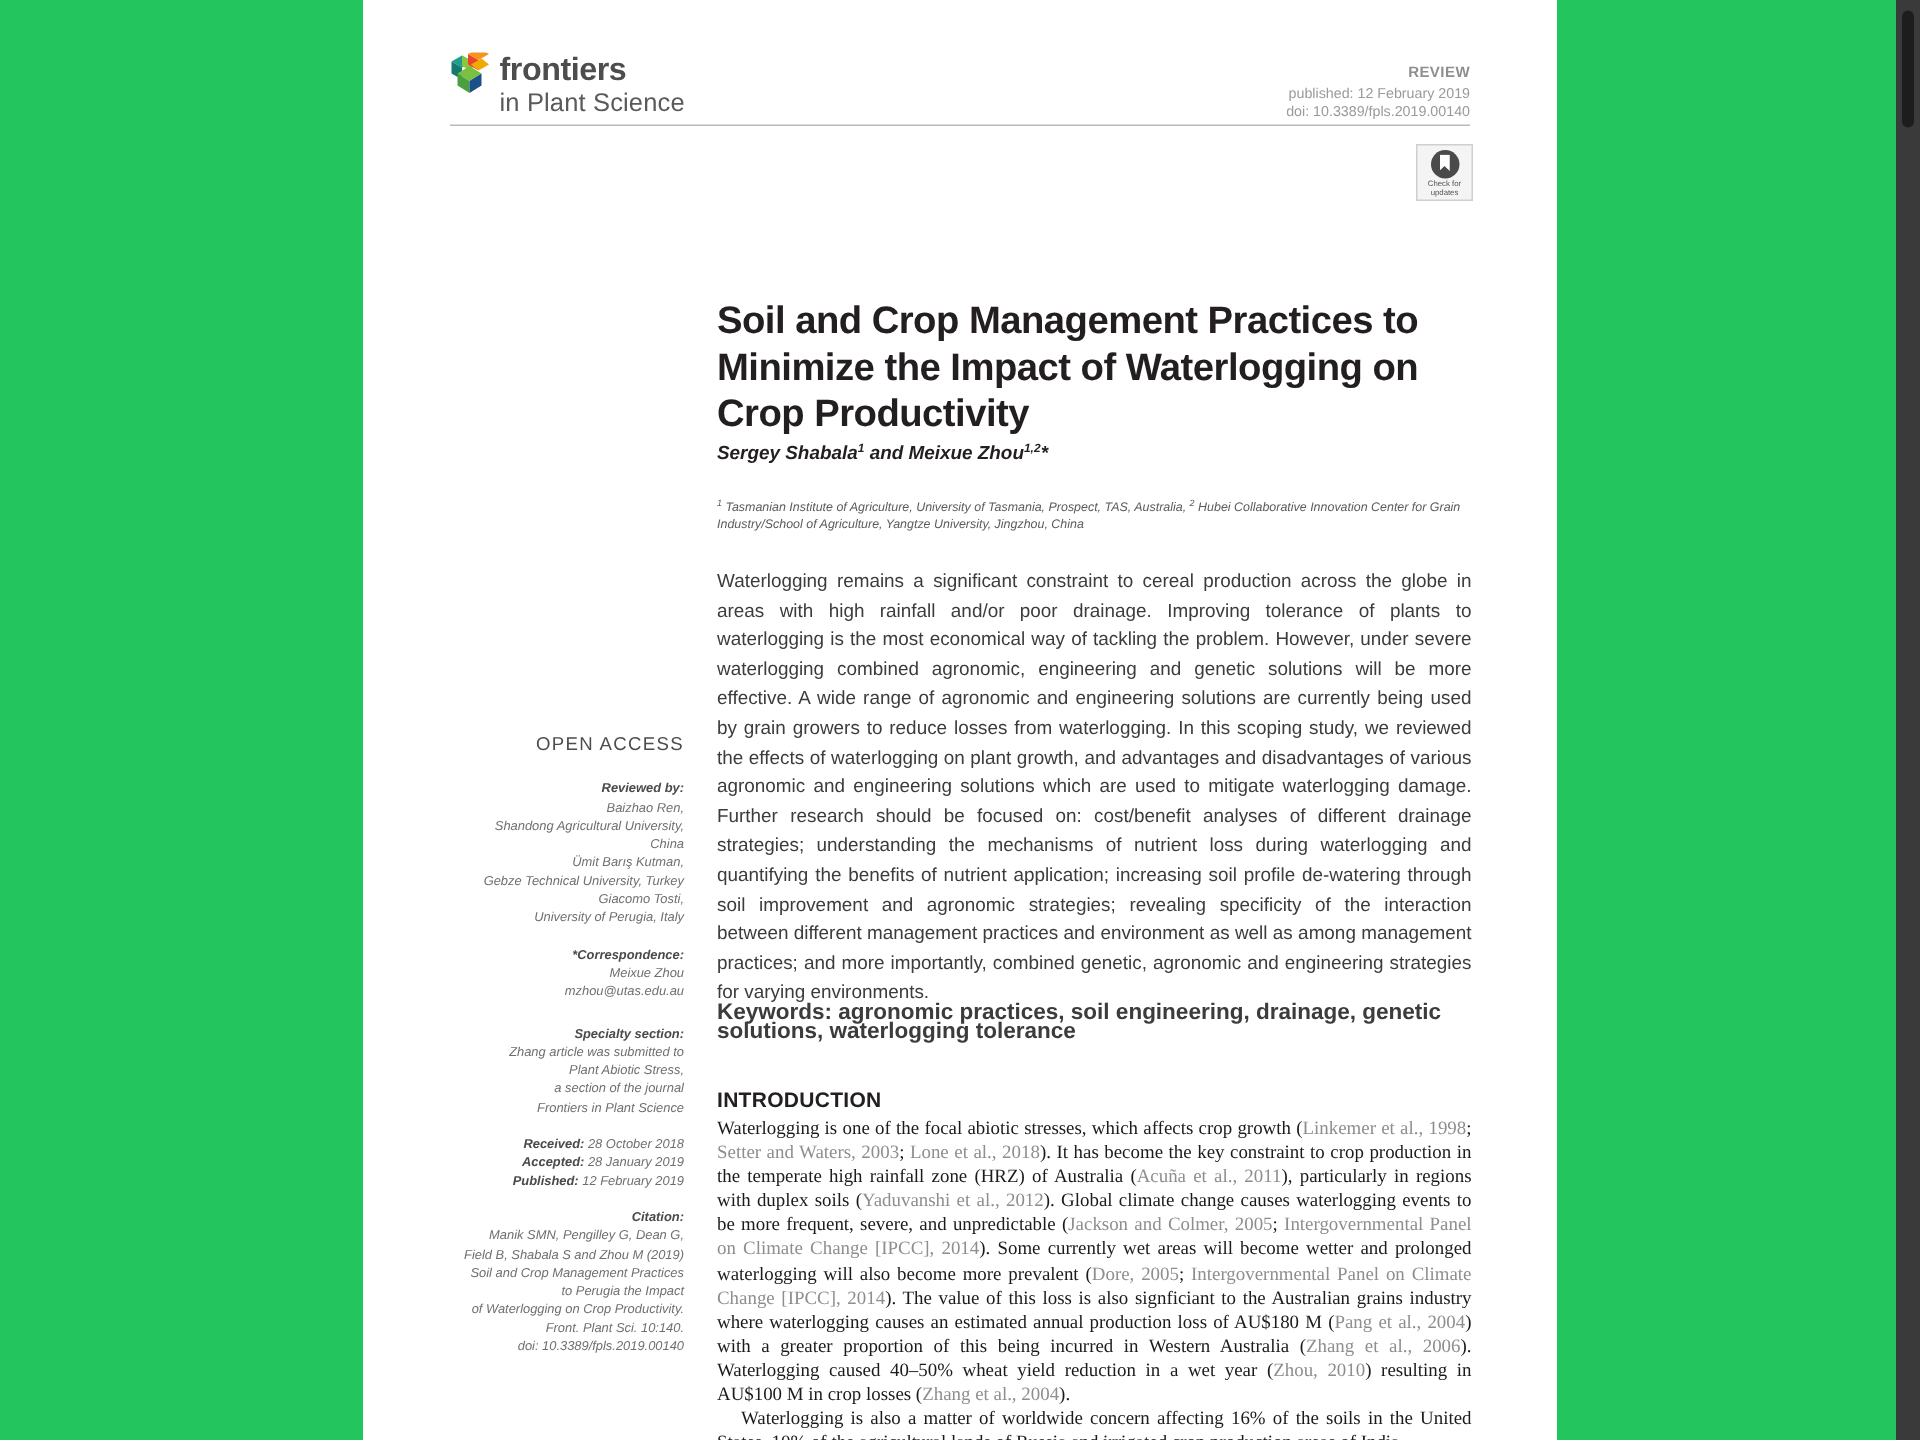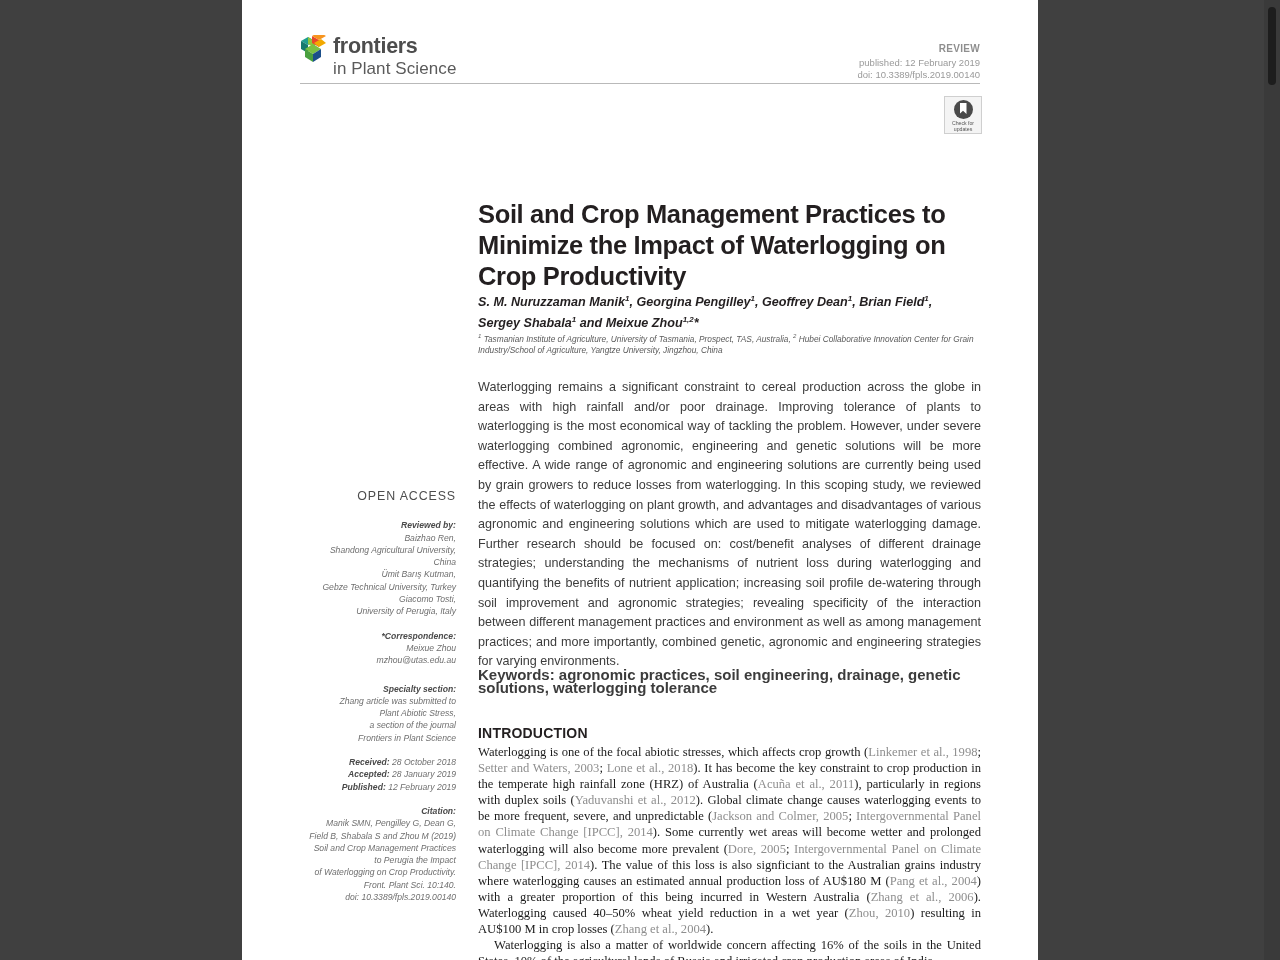--- a/index.html
+++ b/index.html
@@ -5,21 +5,21 @@
   html, body {
     margin: 0; padding: 0;
     width: 1280px; height: 960px;
     background: #2d2d2d;
     overflow: hidden;
     font-family: "Liberation Sans", sans-serif;
   }
   #viewer {
     position: relative;
     width: 1280px; height: 960px;
-    background: #404040;
+    background: #22c55e;
   }
   
   #page {
     position: absolute;
     left: 242px; top: 0;
     width: 796px; height: 960px;
     background: #ffffff;
     overflow: hidden;
   }
   
@@ -257,21 +257,20 @@
 
     <div class="check-badge">
       <div class="circ"></div>
       <span class="lbl">Check for</span>
       <span class="lbl">updates</span>
     </div>
 
     <h1 class="title">Soil and Crop Management Practices to Minimize the Impact of Waterlogging on Crop Productivity</h1>
 
     <div class="authors">
-      <div>S. M. Nuruzzaman Manik<sup>1</sup>, Georgina Pengilley<sup>1</sup>, Geoffrey Dean<sup>1</sup>, Brian Field<sup>1</sup>,</div>
       <div>Sergey Shabala<sup>1</sup> and Meixue Zhou<sup>1,2</sup>*</div>
     </div>
 
     <div class="affil"><sup>1</sup> Tasmanian Institute of Agriculture, University of Tasmania, Prospect, TAS, Australia, <sup>2</sup> Hubei Collaborative Innovation Center for Grain Industry/School of Agriculture, Yangtze University, Jingzhou, China</div>
 
     <div class="abstract">Waterlogging remains a significant constraint to cereal production across the globe in areas with high rainfall and/or poor drainage. Improving tolerance of plants to waterlogging is the most economical way of tackling the problem. However, under severe waterlogging combined agronomic, engineering and genetic solutions will be more effective. A wide range of agronomic and engineering solutions are currently being used by grain growers to reduce losses from waterlogging. In this scoping study, we reviewed the effects of waterlogging on plant growth, and advantages and disadvantages of various agronomic and engineering solutions which are used to mitigate waterlogging damage. Further research should be focused on: cost/benefit analyses of different drainage strategies; understanding the mechanisms of nutrient loss during waterlogging and quantifying the benefits of nutrient application; increasing soil profile de-watering through soil improvement and agronomic strategies; revealing specificity of the interaction between different management practices and environment as well as among management practices; and more importantly, combined genetic, agronomic and engineering strategies for varying environments.</div>
     <div class="keywords">Keywords: agronomic practices, soil engineering, drainage, genetic solutions, waterlogging tolerance</div>
 
     <h2 class="section-head">INTRODUCTION</h2>
     <div class="body-col">

